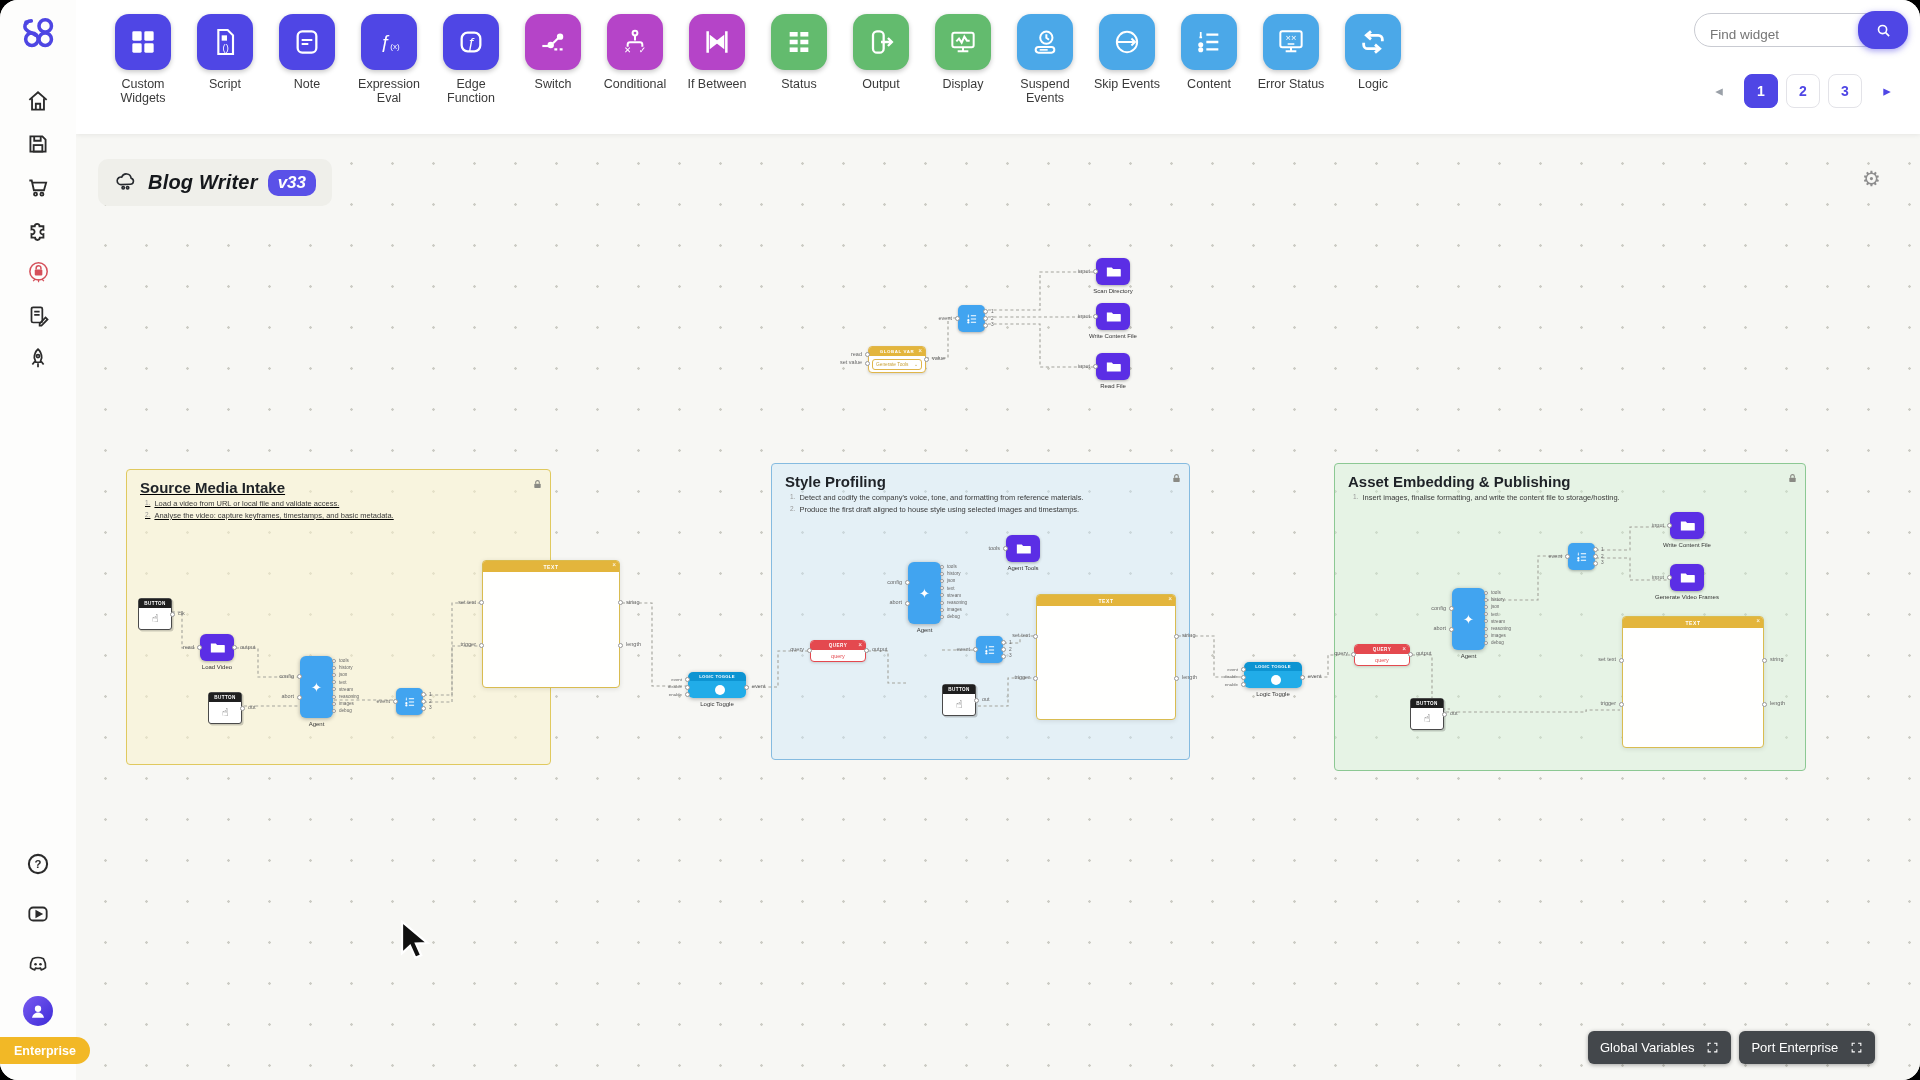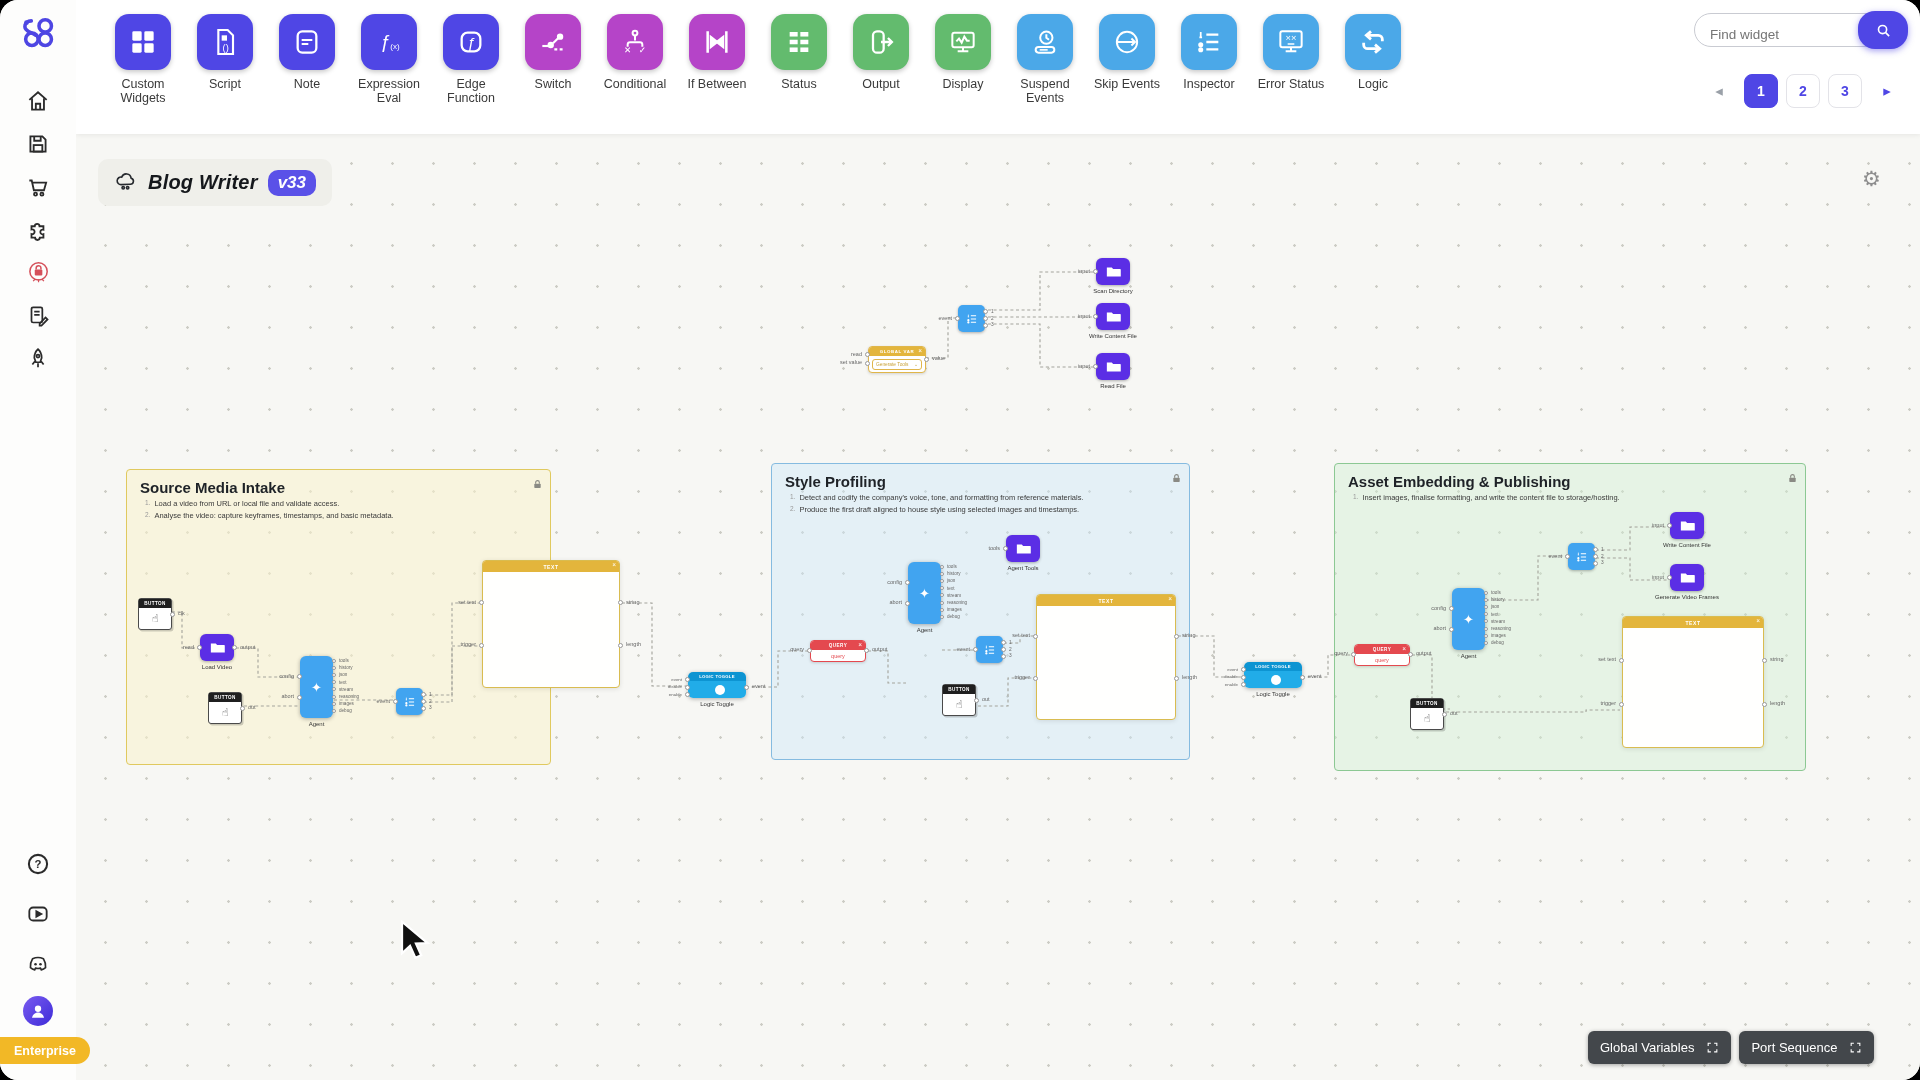--- a/index.html
+++ b/index.html
@@ -213,32 +213,32 @@
       </div>
       <span class="gear">⚙</span>
       <div class="panels">
         <div class="panel-btn">
           <span>Global Variables</span>
           <svg viewBox="0 0 24 24" fill="none" stroke="#fff" stroke-width="2">
               <path d="M4 9V4h5M15 4h5v5M20 15v5h-5M9 20H4v-5"></path>
             </svg>
         </div>
         <div class="panel-btn">
-          <span>Port Sequence</span>
+          <span>Port Enterprise</span>
           <svg viewBox="0 0 24 24" fill="none" stroke="#fff" stroke-width="2">
               <path d="M4 9V4h5M15 4h5v5M20 15v5h-5M9 20H4v-5"></path>
             </svg>
         </div>
       </div>
       <div class="cursor">
         <svg width="36" height="42" viewBox="0 0 20 24">
             <path d="M2 1l0 18 4.6-4.2 3 6.8 3.4-1.5-3-6.6 6.6-.3z" fill="#111" stroke="#fff" stroke-width="1.3"></path>
           </svg>
       </div>
-        <div class="group" style="left: 126px; top: 469px; width: 425px; height: 296px; background: rgba(250, 243, 204, 0.55); border: 1px solid rgb(224, 201, 94);">
+        <div class="group" style="left: 126px; top: 469px; width: 425px; height: 296px; background: rgba(250, 243, 204, 0.55); border: 1px solid rgb(224, 201, 94); text-decoration: underline;">
           <div class="g-title">Source Media Intake</div>
     <ul class="g-bullets">
             <li>
               <span class="bnum">1.</span>
               <span>Load a video from URL or local file and validate access.</span>
             </li>
             <li>
               <span class="bnum">2.</span>
               <span>Analyse the video: capture keyframes, timestamps, and basic metadata.</span>
             </li>
@@ -879,21 +879,21 @@
           <span class="tb-icon" style="background:#4BA8E8">
             <svg viewBox="0 0 24 24">
               <g stroke="#fff" stroke-width="1.8" fill="#fff">
                 <path d="M10 6.5h9M10 12h9M10 17.5h9" fill="none"></path>
                 <path d="M5.8 4.5v4M4.8 8.5h2" fill="none" stroke-width="1.3"></path>
                 <circle cx="5.8" cy="14" r="1"></circle>
                 <circle cx="5.8" cy="17.8" r="1"></circle>
               </g>
             </svg>
           </span>
-                  <span class="tb-label">Inspector</span>
+                  <span class="tb-label">Content</span>
         </div>
         <div class="tb-item">
           <span class="tb-icon" style="background:#4BA8E8">
             <svg viewBox="0 0 24 24">
               <g stroke="#fff" stroke-width="1.5" fill="none">
                 <rect x="4" y="4" width="16" height="12" rx="1.5"></rect>
                 <path d="M12 16v3M8 19h8"></path>
                 <path d="M9.5 13.5h5" stroke-width="1.1"></path>
               </g>
               <text x="12" y="11.5" font-size="7" fill="#fff" text-anchor="middle">××</text>

